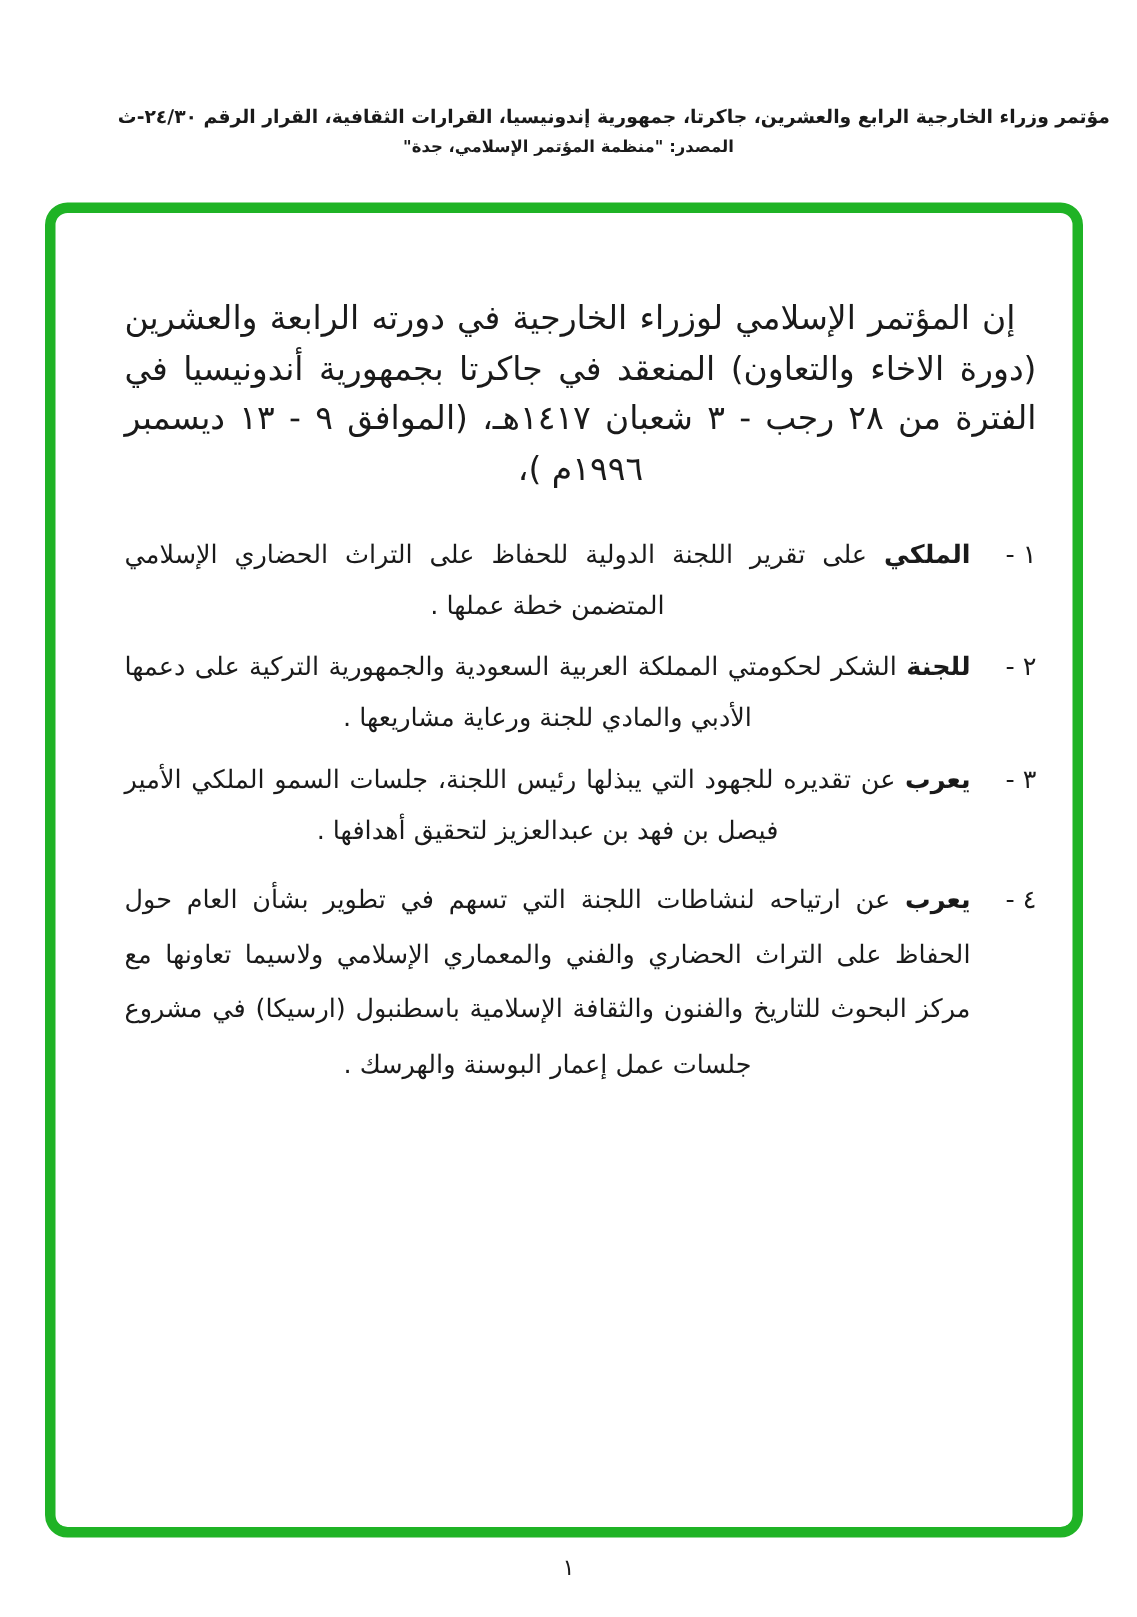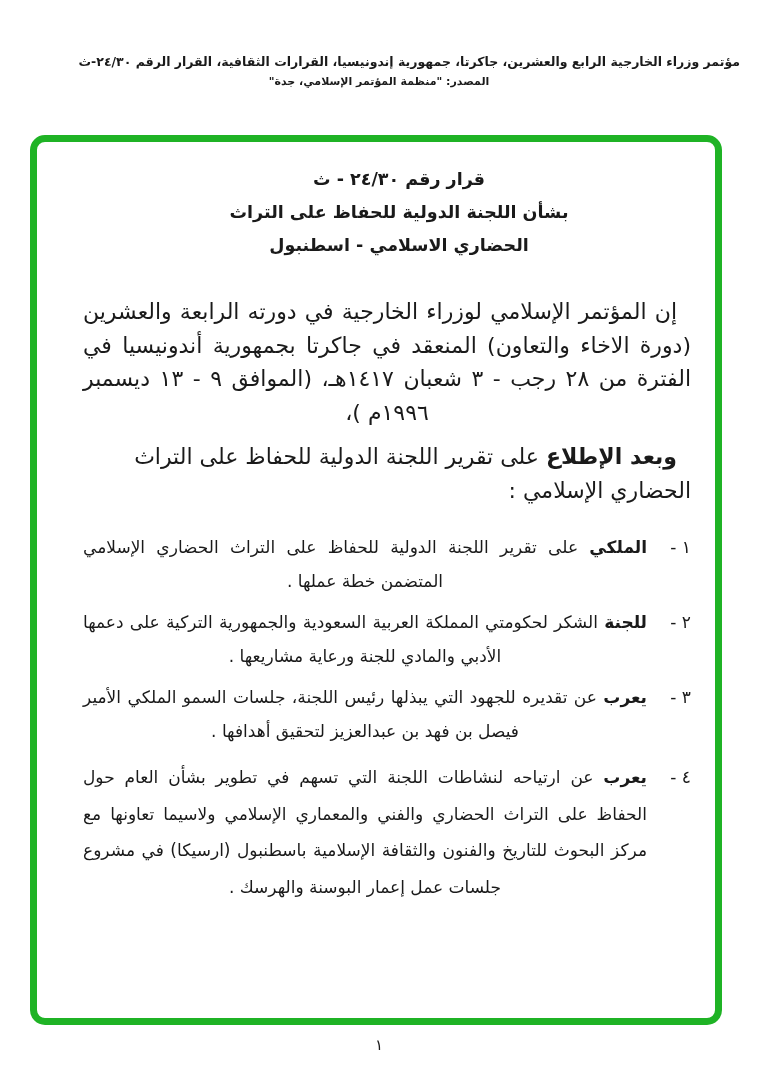--- a/index.html
+++ b/index.html
@@ -14,21 +14,21 @@
   .page {
     position: relative;
     width: 758px;
     height: 1078px;
     overflow: hidden;
     direction: rtl;
   }
   
   .doc-header {
     position: absolute;
-    top: 54px;
+    top: 70px;
     right: 18px;
     left: 18px;
   }
   .hdr-line1 {
     font-size: 12.5px;
     font-weight: 700;
     text-align: right;
     white-space: nowrap;
   }
   .hdr-line2 {
@@ -104,34 +104,26 @@
 
 <div class="page">
 
   <div class="doc-header">
     <div class="hdr-line1">مؤتمر وزراء الخارجية الرابع والعشرين، جاكرتا، جمهورية إندونيسيا، القرارات الثقافية، القرار الرقم ٢٤/٣٠-ث</div>
     <div class="hdr-line2">المصدر:  "منظمة المؤتمر الإسلامي، جدة"</div>
   </div>
 
   <div class="green-box" style="border-color: rgb(31, 179, 37);">
 
-    <div class="res-title">
-      <div>قرار رقم ٢٤/٣٠ - ث</div>
-      <div>بشأن اللجنة الدولية للحفاظ على التراث</div>
-      <div>الحضاري الاسلامي - اسطنبول</div>
-    </div>
 
     <p class="para p1">
       <span>إن المؤتمر الإسلامي لوزراء الخارجية في دورته الرابعة والعشرين  (دورة الاخاء والتعاون) المنعقد في جاكرتا بجمهورية أندونيسيا  في الفترة من ٢٨ رجب  -  ٣ شعبان ١٤١٧هـ، (الموافق ٩ - ١٣ ديسمبر ١٩٩٦م )،</span>
     </p>
 
 
-    <p class="para p3">
-      <span class="lead">وبعد الإطلاع</span><span> على تقرير اللجنة الدولية للحفاظ على التراث الحضاري الإسلامي :</span>
-    </p>
 
     <div class="items">
 
       <div class="item i1">
         <div class="item-num">١ -</div>
         <div class="item-text">
           <span class="lead">الملكي</span><span> على تقرير اللجنة الدولية للحفاظ على التراث الحضاري الإسلامي المتضمن خطة عملها .</span>
         </div>
       </div>
 

